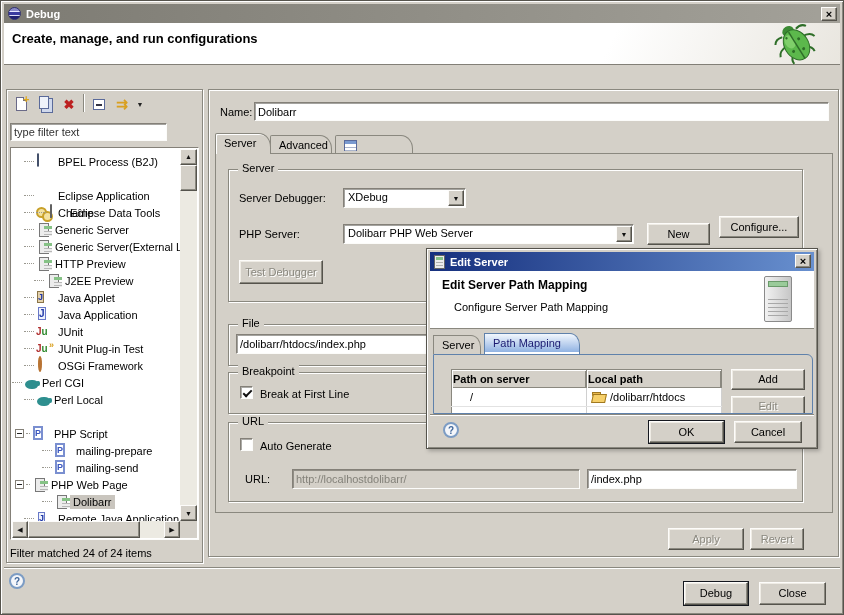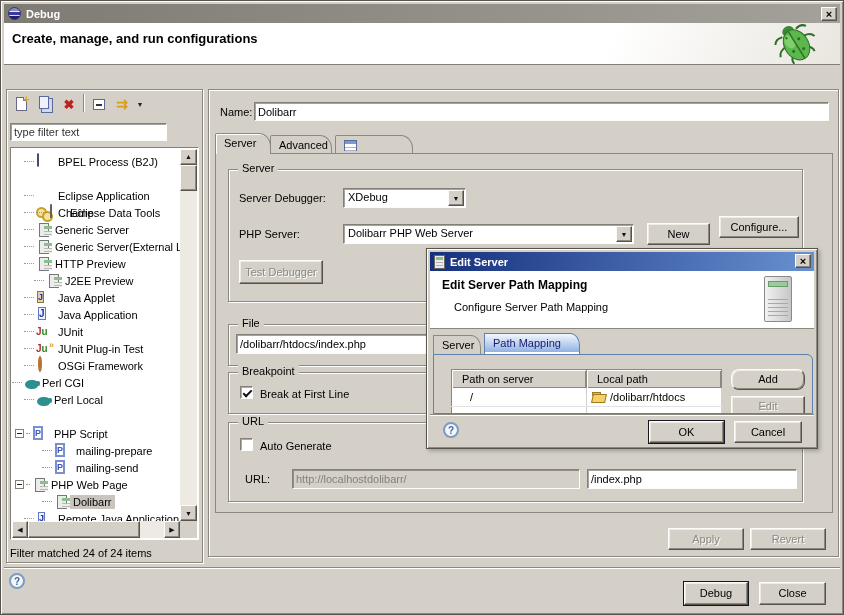--- a/index.html
+++ b/index.html
@@ -144,21 +144,21 @@
   .tower::before { content:""; position:absolute; left:3px; top:4px; right:3px; height:4px; background:#9acb9a; border:1px solid #6a9a6a; }
   .tower::after { content:""; position:absolute; left:3px; top:22px; right:3px; height:18px;
     background:repeating-linear-gradient(180deg,#a8a8a8 0 1px,transparent 1px 4px); }
   .dtab { position:absolute; font-size:11px; padding:3px 10px 0 8px; height:19px; background:#d4d0c8;
     border:1px solid #8a887f; border-bottom:none; border-top-right-radius:10px 12px; }
   .dtab.active { height:21px; background:linear-gradient(180deg,#f2f7fd,#86abdf); color:#1a1a70;
     border-color:#5f81ab; box-shadow: inset 0 -2px 0 #fff; z-index:2; }
   .dlg-content { position:absolute; left:6px; top:105px; width:380px; height:60px;
     border:1px solid #5f81ab; border-top-right-radius:6px; overflow:hidden; background:#d4d0c8; }
   .ptable { position:absolute; left:17px; top:14px; width:271px; background:#fff; border:1px solid #8a887f; border-collapse:collapse; }
-  .ptable th { background:#d4d0c8; font-weight:normal; font-size:11px; text-align:left; padding:2px 10px; height:18px;
+  .ptable th { background:#d4d0c8; font-weight:bold; font-size:11px; text-align:left; padding:2px 1px; height:18px;
     border-right:1px solid #8a887f; box-shadow: inset 1px 1px 0 #fff, inset -1px -1px 0 #8a887f; }
   .ptable td { font-size:11px; padding:2px 5px; height:19px; border-right:1px solid #d0d0d0; border-bottom:1px solid #e2e2e2; background:#fff; }
   .folder { display:inline-block; width:14px; height:10px; position:relative; vertical-align:-1px; margin-right:4px; }
   .folder::before { content:""; position:absolute; left:0; top:0; width:7px; height:3px; background:#e8b84c; border:1px solid #a07820; border-bottom:none; }
   .folder::after { content:""; position:absolute; left:0; top:2px; width:12px; height:7px; background:#f6d06a; border:1px solid #a07820; transform:skewX(-12deg); }
   .dlg-bbar { position:absolute; left:3px; top:165px; right:3px; height:33px; background:#d4d0c8;
     border-top:1px solid #8a887f; box-shadow: inset 0 1px 0 #fff; z-index:3; }
   
   .bug { position:absolute; right:14px; top:20px; z-index:2; }
 </style>
@@ -393,21 +393,21 @@
         <span class="grp-legend">URL</span>
         <span class="cb" style="left:11px; top:15px;"></span>
         <span class="lbl" style="left:31px; top:17px;">Auto Generate</span>
         <span class="lbl" style="left:16px; top:50px;">URL:</span>
         <input class="sunken" style="left: 63px; top: 46px; width: 288px; height: 20px; background: rgb(212, 208, 200); color: rgb(132, 130, 122);" disabled="" value="http://localhostdolibarr/">
         <input class="sunken" style="left: 358px; top: 46px; width: 210px; height: 20px;" value="/index.php">
       </div>
     </div>
 
     <div class="btn disabled" style="left:459px; top:438px; width:76px; height:22px;">Apply</div>
-    <div class="btn disabled" style="left:541px; top:438px; width:76px; height:22px;">Revert</div>
+    <div class="btn disabled" style="left:541px; top:438px; width:54px; height:22px;">Revert</div>
   </div>
 
   <div class="dlg">
     <div class="dlg-tbar">
       <span class="mini-server"></span>
       <span class="dlg-title">Edit Server</span>
     </div>
     <div class="xbtn" style="right:6px; top:5px; z-index:5;">×</div>
 
     <div class="dlg-hdr">
@@ -429,21 +429,21 @@
         <tr>
           <td style="padding-left:18px;">/</td>
           <td><span class="folder"></span><span>/dolibarr/htdocs</span></td>
         </tr>
         <tr>
               <td style="height:10px;"></td>
               <td></td>
             </tr>
       </tbody>
         </table>
-      <div class="btn" style="left:297px; top:14px; width:74px; height:21px; line-height:19px;border-radius:8px;">Add</div>
+      <div class="btn" style="left:297px; top:14px; width:74px; height:21px; line-height:19px;">Add</div>
       <div class="btn disabled" style="left:297px; top:41px; width:74px; height:21px; line-height:19px;">Edit</div>
     </div>
 
     <div class="dlg-bbar">
       <span class="help" style="left:13px; top:7px;">?</span>
       <div class="btn default" style="left:219px; top:6px; width:75px; height:22px;">OK</div>
       <div class="btn" style="left:304px; top:6px; width:68px; height:22px;">Cancel</div>
     </div>
   </div>
 

